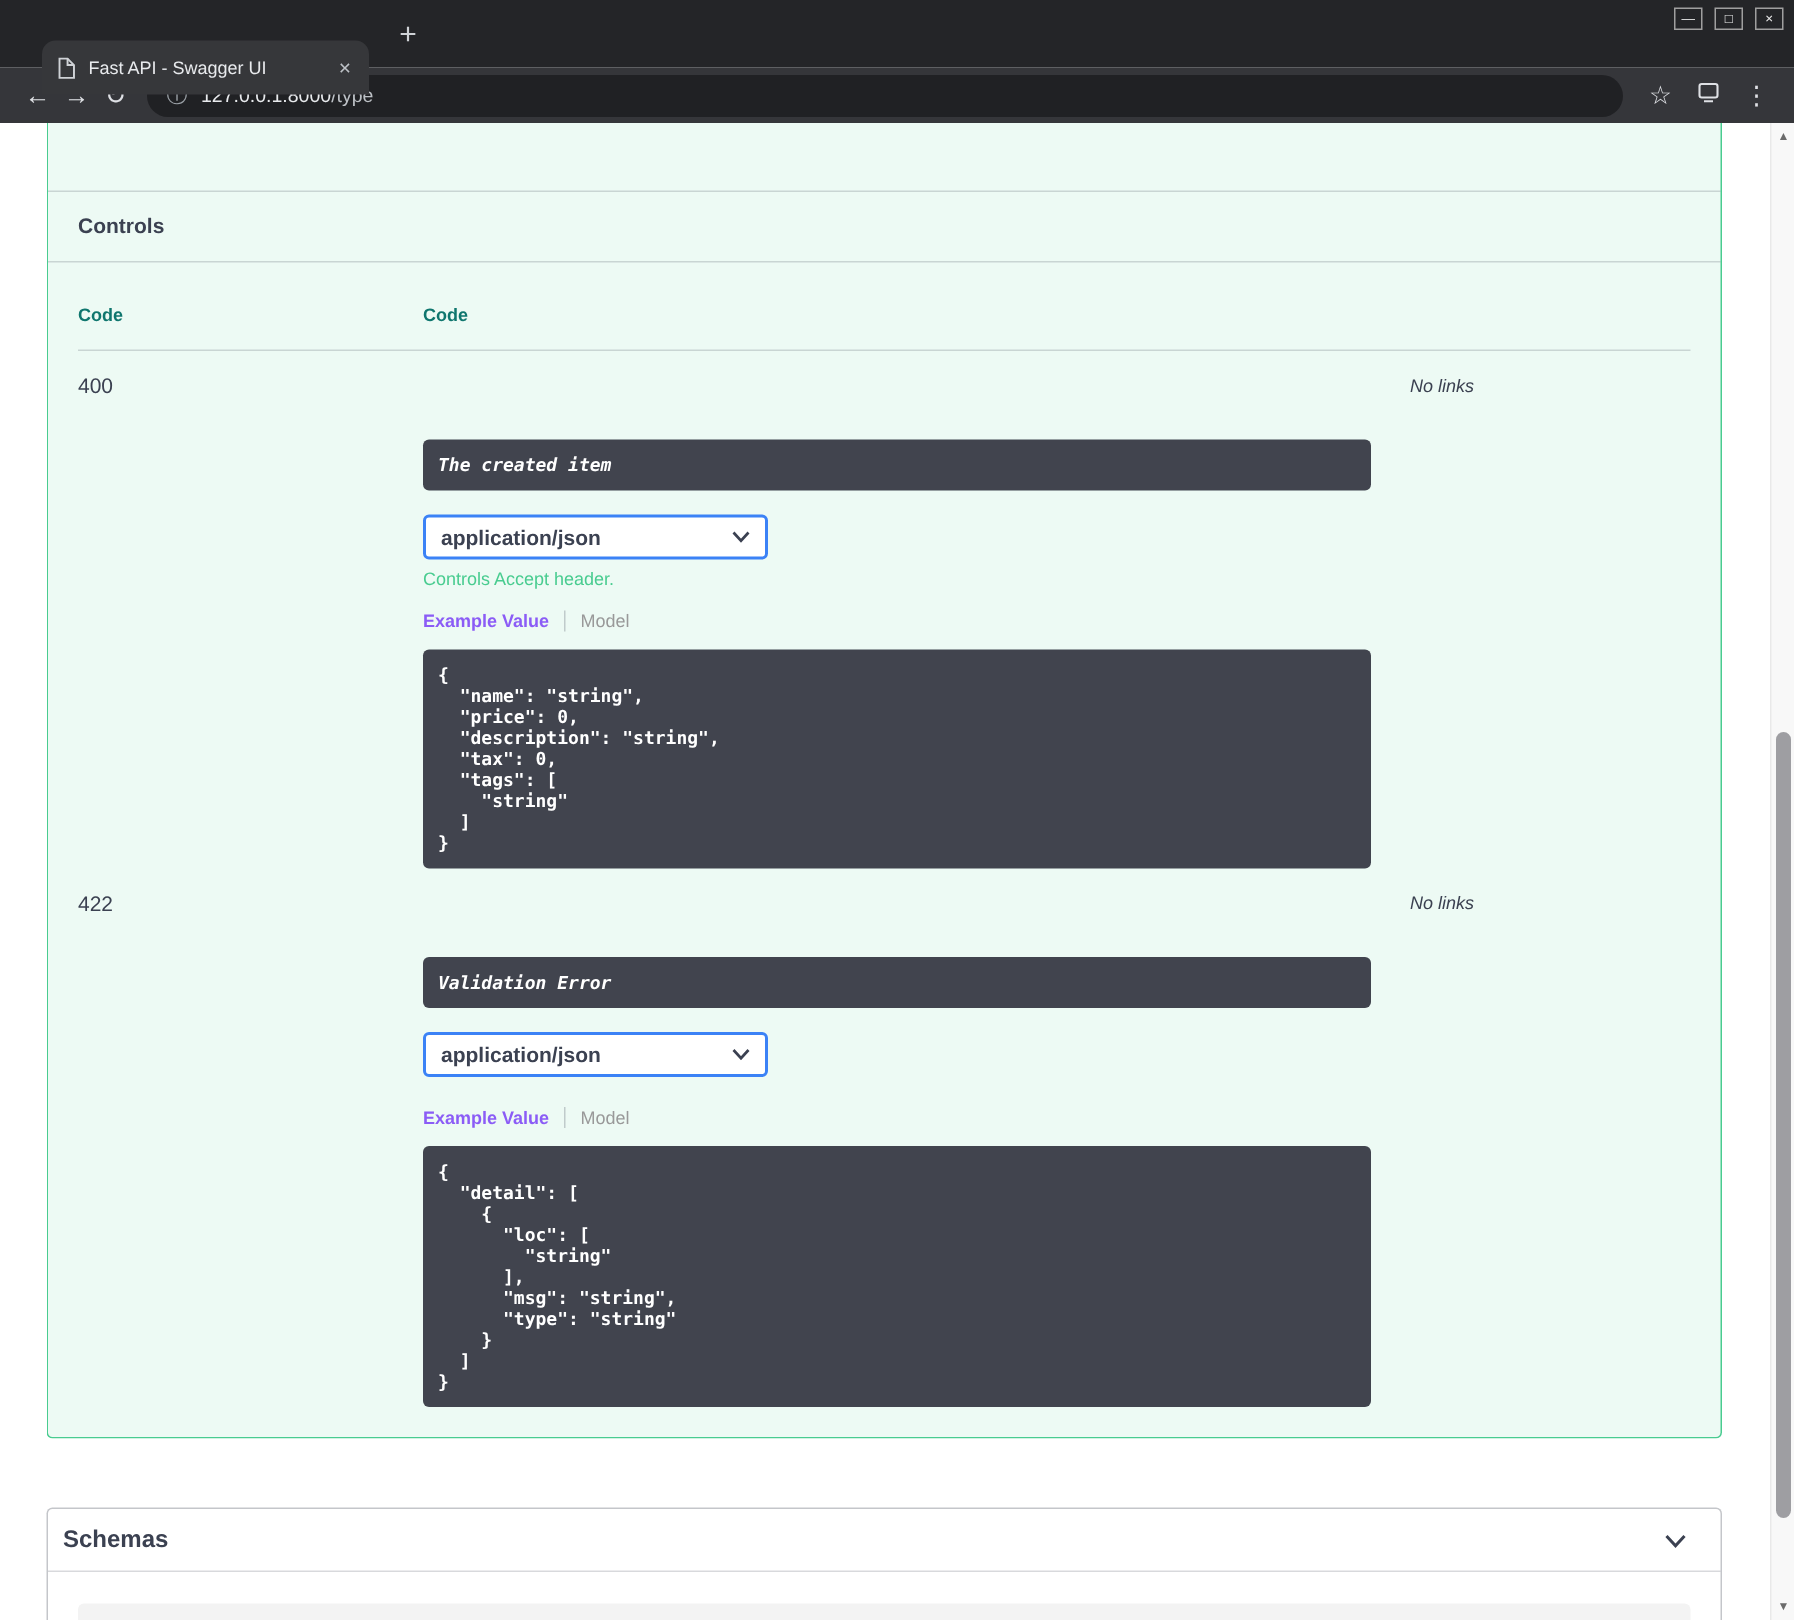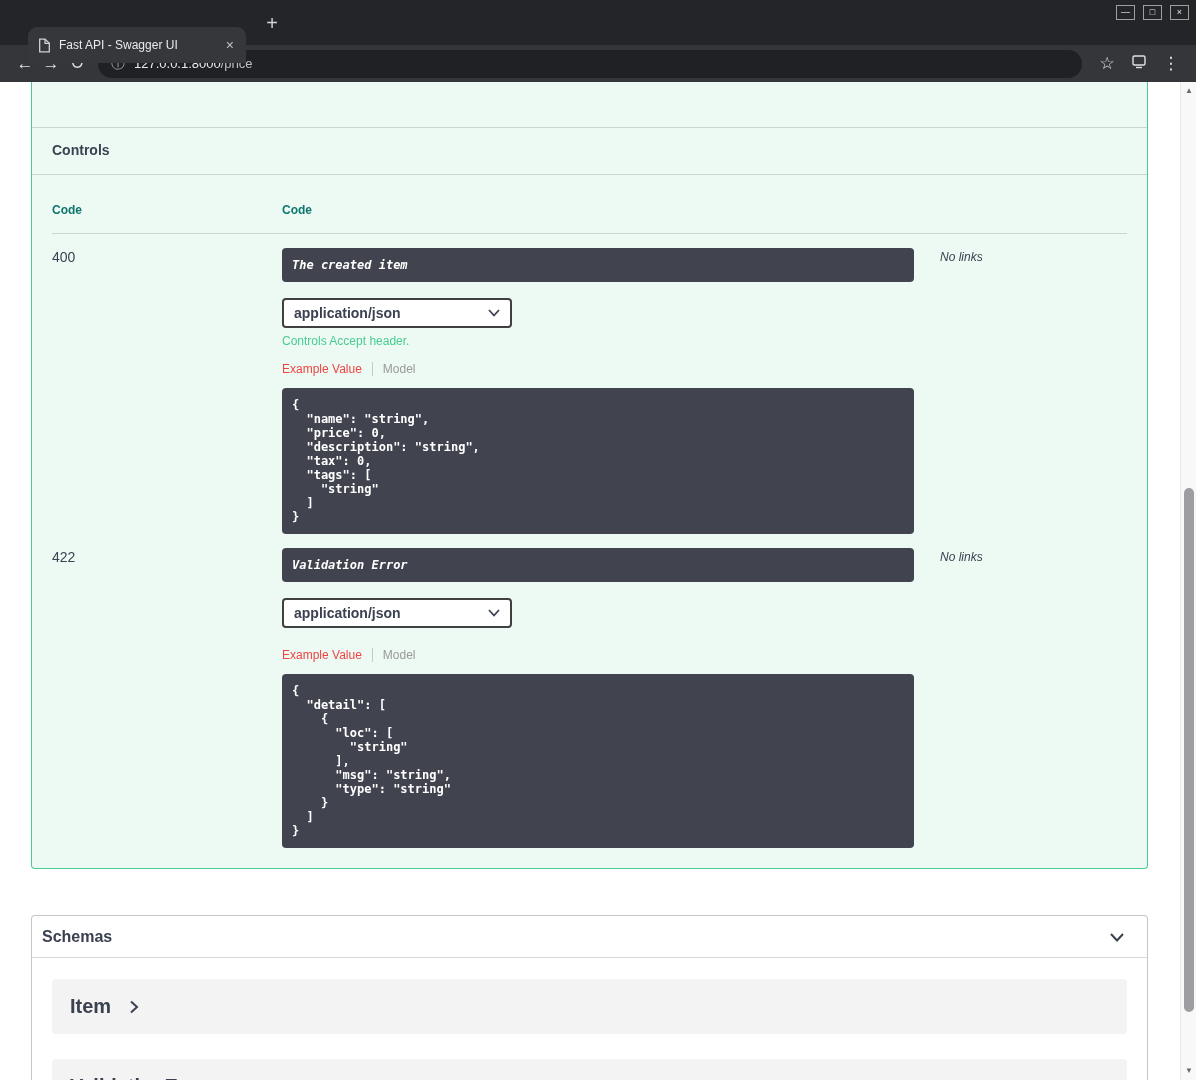--- a/index.html
+++ b/index.html
@@ -56,29 +56,29 @@
   .responses-table { padding: 0 20px 20px; }
   .thead, .trow { display: grid; grid-template-columns: 230px 1fr 187px; }
   .thead { padding: 28px 0 16px; border-bottom: 1px solid rgba(59,65,81,.2);
     font-size: 12px; font-weight: 700; color: #0f766e; }
   .trow { padding-top: 14px; }
   .code-cell { font-size: 14px; color: #3b4151; padding-top: 1px; }
   .links-cell { font-size: 12px; font-style: italic; color: #3b4151; padding-top: 2px; }
 
   .resp-desc { width: 632px; background: #41444e; border-radius: 4px; padding: 10px;
     color: #ffffff; font-family: "DejaVu Sans Mono", monospace; font-size: 12px;
-    font-style: italic; font-weight: 700; line-height: 14px; margin-bottom: 16px; }
+    font-style: italic; font-weight: 700; line-height: 14px; margin-bottom: 16px; margin-top: 45px; }
   .media-select { width: 230px; height: 30px; background: #ffffff;
-    border: 2px solid #404040; border-radius: 4px; display: flex; align-items: center;
+    border: 2px solid #3b82f6; border-radius: 4px; display: flex; align-items: center;
     justify-content: space-between; padding: 0 10px; font-size: 14px; font-weight: 700;
     color: #3b4151; cursor: pointer; }
   .controls-note { font-size: 12px; color: #49cc90; margin: 6px 0 14px; }
   .tabs { display: flex; align-items: center; font-size: 12px; margin-bottom: 12px; }
   .media-select + .tabs { margin-top: 20px; }
-  .tab-example { font-weight: 400; color: #ef4444; padding-right: 10px;
+  .tab-example { font-weight: 700; color: #8b5cf6; padding-right: 10px;
     border-right: 1px solid rgba(59,65,81,.25); cursor: pointer; }
   .tab-model { color: #999; padding-left: 10px; cursor: pointer; }
   .code-block { width: 632px; background: #41444e; border-radius: 4px; padding: 10px;
     color: #ffffff; font-family: "DejaVu Sans Mono", monospace; font-size: 12px;
     font-weight: 600; line-height: 14px; white-space: pre; }
 
   
   .schemas { margin: 46px 32px 0 31px; background: #fff;
     border: 1px solid rgba(59,65,81,.3); border-radius: 4px; }
   .schemas-header { height: 42px; display: flex; align-items: center;
@@ -112,21 +112,21 @@
       <div class="win-btn">×</div>
     </div>
   </div>
   <div class="navbar">
     <span class="nav-icon">←</span>
     <span class="nav-icon">→</span>
     <span class="nav-icon">↻</span>
     <div class="omnibox">
       <span class="info-icon">ⓘ</span>
       <span class="url-host">127.0.0.1:8000</span>
-        <span class="url-path">/price</span>
+        <span class="url-path">/type</span>
     </div>
     <div class="right-icons">
       <span class="nav-icon">☆</span>
       <span class="nav-icon">
         <svg width="16" height="16" viewBox="0 0 16 16">
           <rect x="2" y="3" width="12" height="9" rx="1.5" fill="none" stroke="#dfe1e5" stroke-width="1.4"></rect>
           <line x1="5" y1="14.5" x2="11" y2="14.5" stroke="#dfe1e5" stroke-width="1.4"></line>
         </svg>
       </span>
       <span class="nav-icon">⋮</span>

